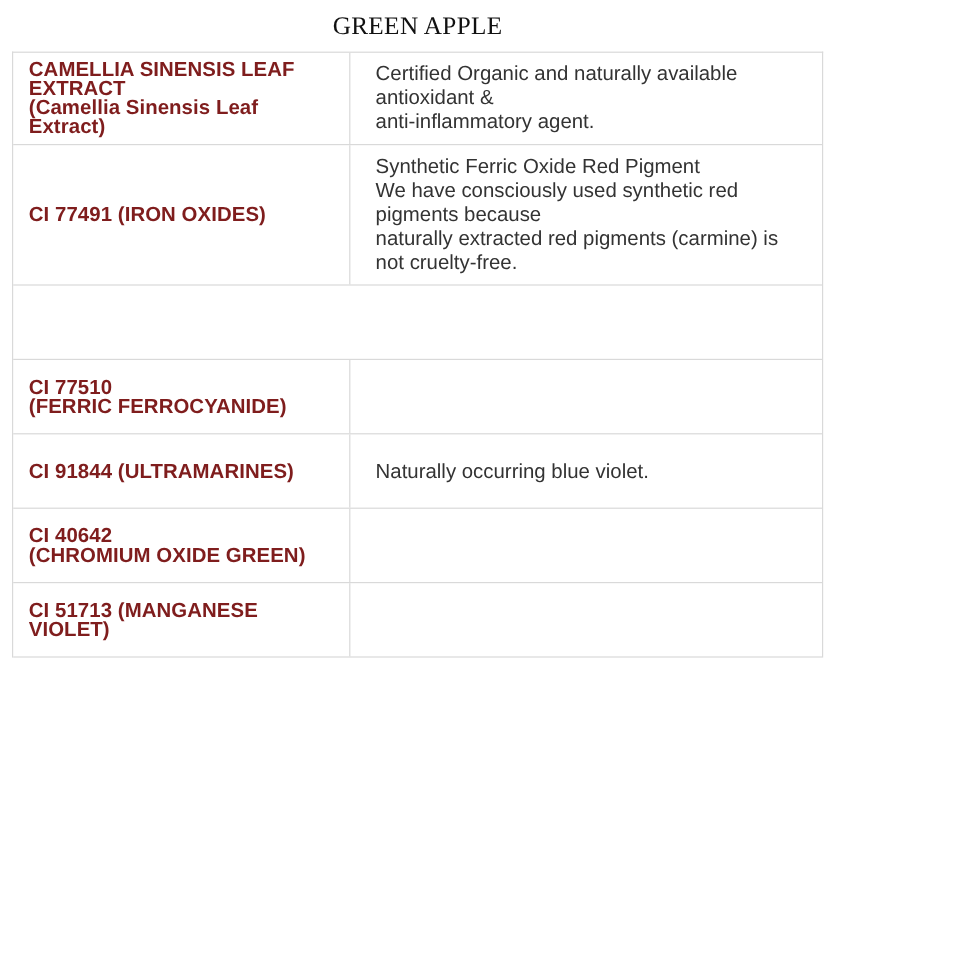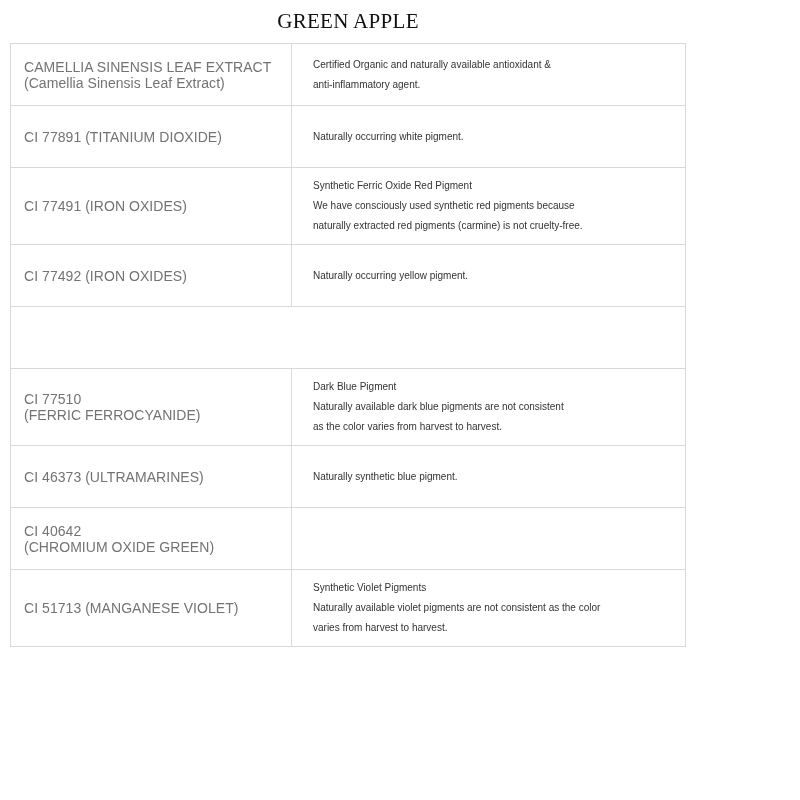--- a/index.html
+++ b/index.html
@@ -64,31 +64,31 @@
   .cell-desc {
     flex: 1 1 auto;
     box-sizing: border-box;
     padding: 8px 14px 8px 21px;
     display: flex;
     flex-direction: column;
     justify-content: center;
   }
 
   .ingredient-name {
-    color: #737373;
-    font-weight: normal;
-    font-size: 14px;
+    color: #7f1d1d;
+    font-weight: bold;
+    font-size: 17px;
     line-height: 16px;
     letter-spacing: 0.05px;
     white-space: pre-line;
   }
 
   .ingredient-desc {
     color: #333333;
-    font-size: 10px;
+    font-size: 17px;
     line-height: 20px;
     white-space: pre-line;
   }
 </style>
 </head>
 <body>
 
 <div class="page">
 
   <div class="page-title">GREEN APPLE</div>
@@ -100,76 +100,50 @@
           <div class="ingredient-name">CAMELLIA SINENSIS LEAF EXTRACT
 (Camellia Sinensis Leaf Extract)</div>
         </div>
         <div class="cell-desc">
           <div class="ingredient-desc">Certified Organic and naturally available antioxidant &amp;
 anti-inflammatory agent.</div>
         </div>
       </div>
       <div class="row">
         <div class="cell-name">
-          <div class="ingredient-name">CI 77891 (TITANIUM DIOXIDE)</div>
-        </div>
-        <div class="cell-desc">
-          <div class="ingredient-desc">Naturally occurring white pigment.</div>
-        </div>
-      </div>
-      <div class="row">
-        <div class="cell-name">
           <div class="ingredient-name">CI 77491 (IRON OXIDES)</div>
         </div>
         <div class="cell-desc">
           <div class="ingredient-desc">Synthetic Ferric Oxide Red Pigment
 We have consciously used synthetic red pigments because
 naturally extracted red pigments (carmine) is not cruelty-free.</div>
         </div>
       </div>
       <div class="row">
-        <div class="cell-name">
-          <div class="ingredient-name">CI 77492 (IRON OXIDES)</div>
-        </div>
-        <div class="cell-desc">
-          <div class="ingredient-desc">Naturally occurring  yellow pigment.</div>
-        </div>
-      </div>
-      <div class="row">
       </div>
       <div class="row">
         <div class="cell-name">
           <div class="ingredient-name">CI 77510
 (FERRIC FERROCYANIDE)</div>
         </div>
-        <div class="cell-desc">
-          <div class="ingredient-desc">Dark Blue Pigment
-Naturally available dark blue pigments are not consistent
-as the color varies from harvest to harvest.</div>
-        </div>
       </div>
       <div class="row">
         <div class="cell-name">
-          <div class="ingredient-name">CI 46373 (ULTRAMARINES)</div>
+          <div class="ingredient-name">CI 91844 (ULTRAMARINES)</div>
         </div>
         <div class="cell-desc">
-          <div class="ingredient-desc">Naturally synthetic blue pigment.</div>
+          <div class="ingredient-desc">Naturally occurring blue violet.</div>
         </div>
       </div>
       <div class="row">
         <div class="cell-name">
           <div class="ingredient-name">CI 40642
 (CHROMIUM OXIDE GREEN)</div>
         </div>
       </div>
       <div class="row">
         <div class="cell-name">
           <div class="ingredient-name">CI 51713 (MANGANESE VIOLET)</div>
         </div>
-        <div class="cell-desc">
-          <div class="ingredient-desc">Synthetic Violet Pigments
-Naturally available violet pigments are not consistent as the color
-varies from harvest to harvest.</div>
-        </div>
       </div>
     </div>
 
 </div>
 
 </body></html>

